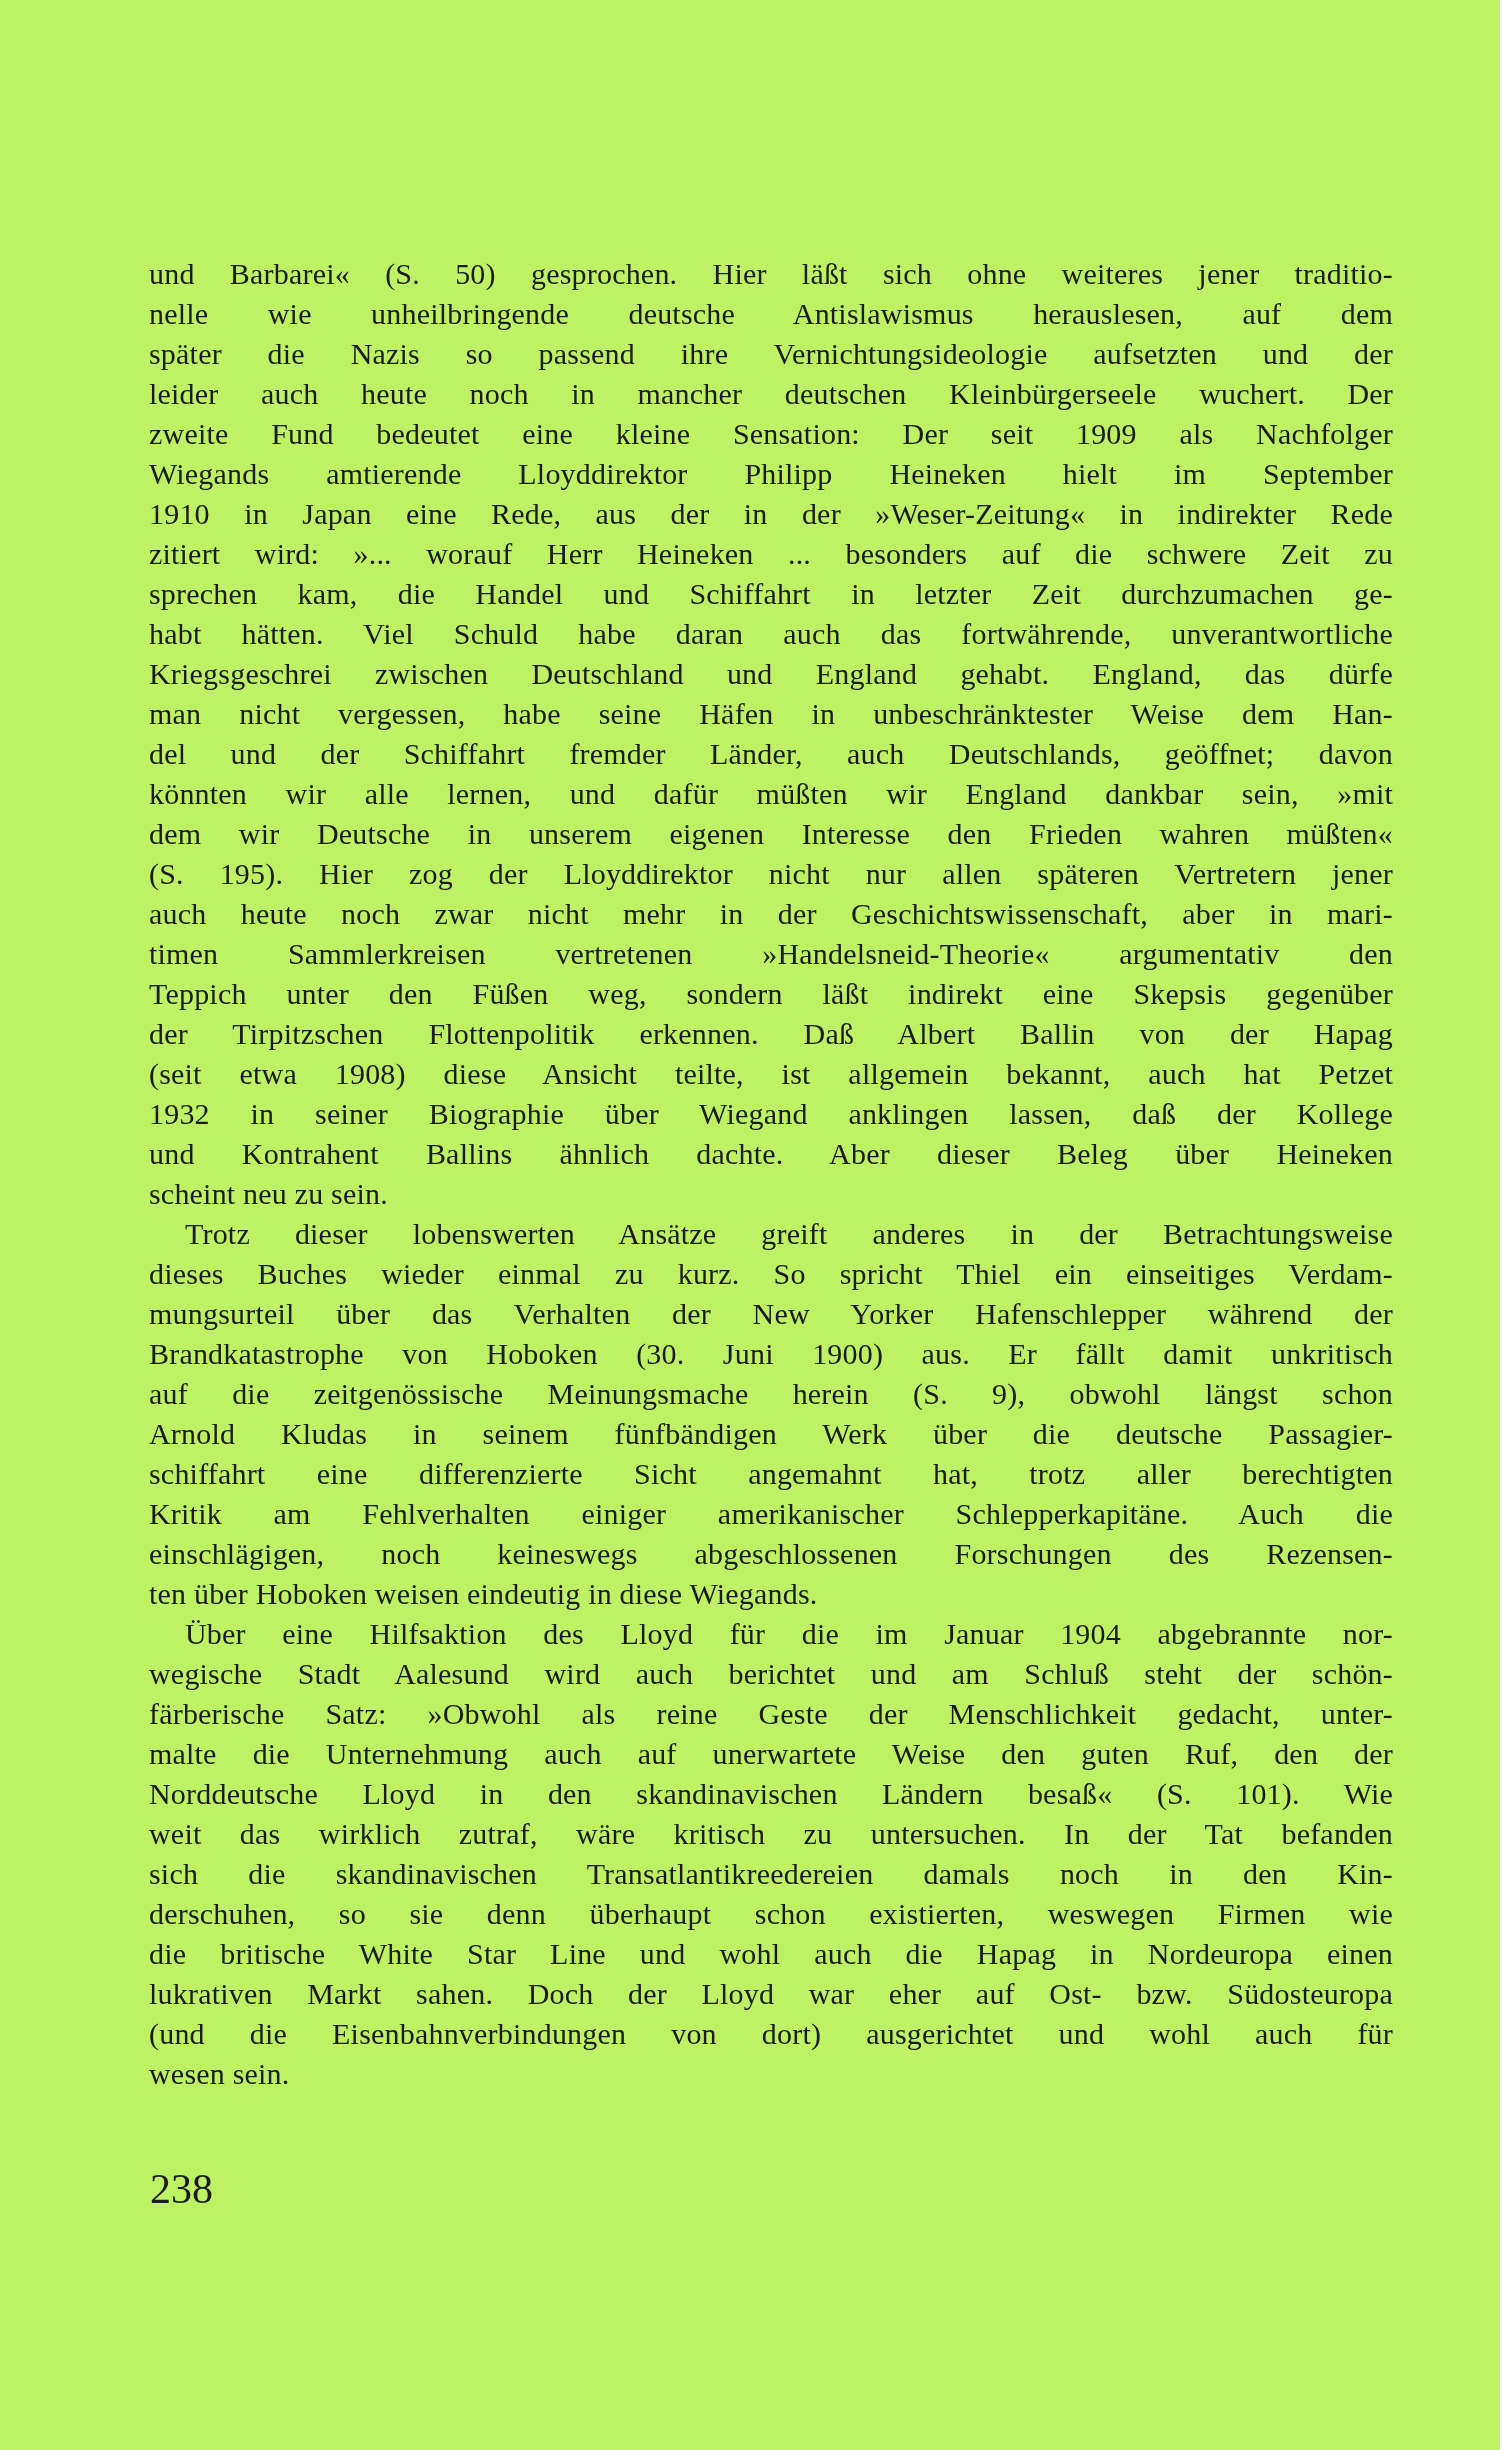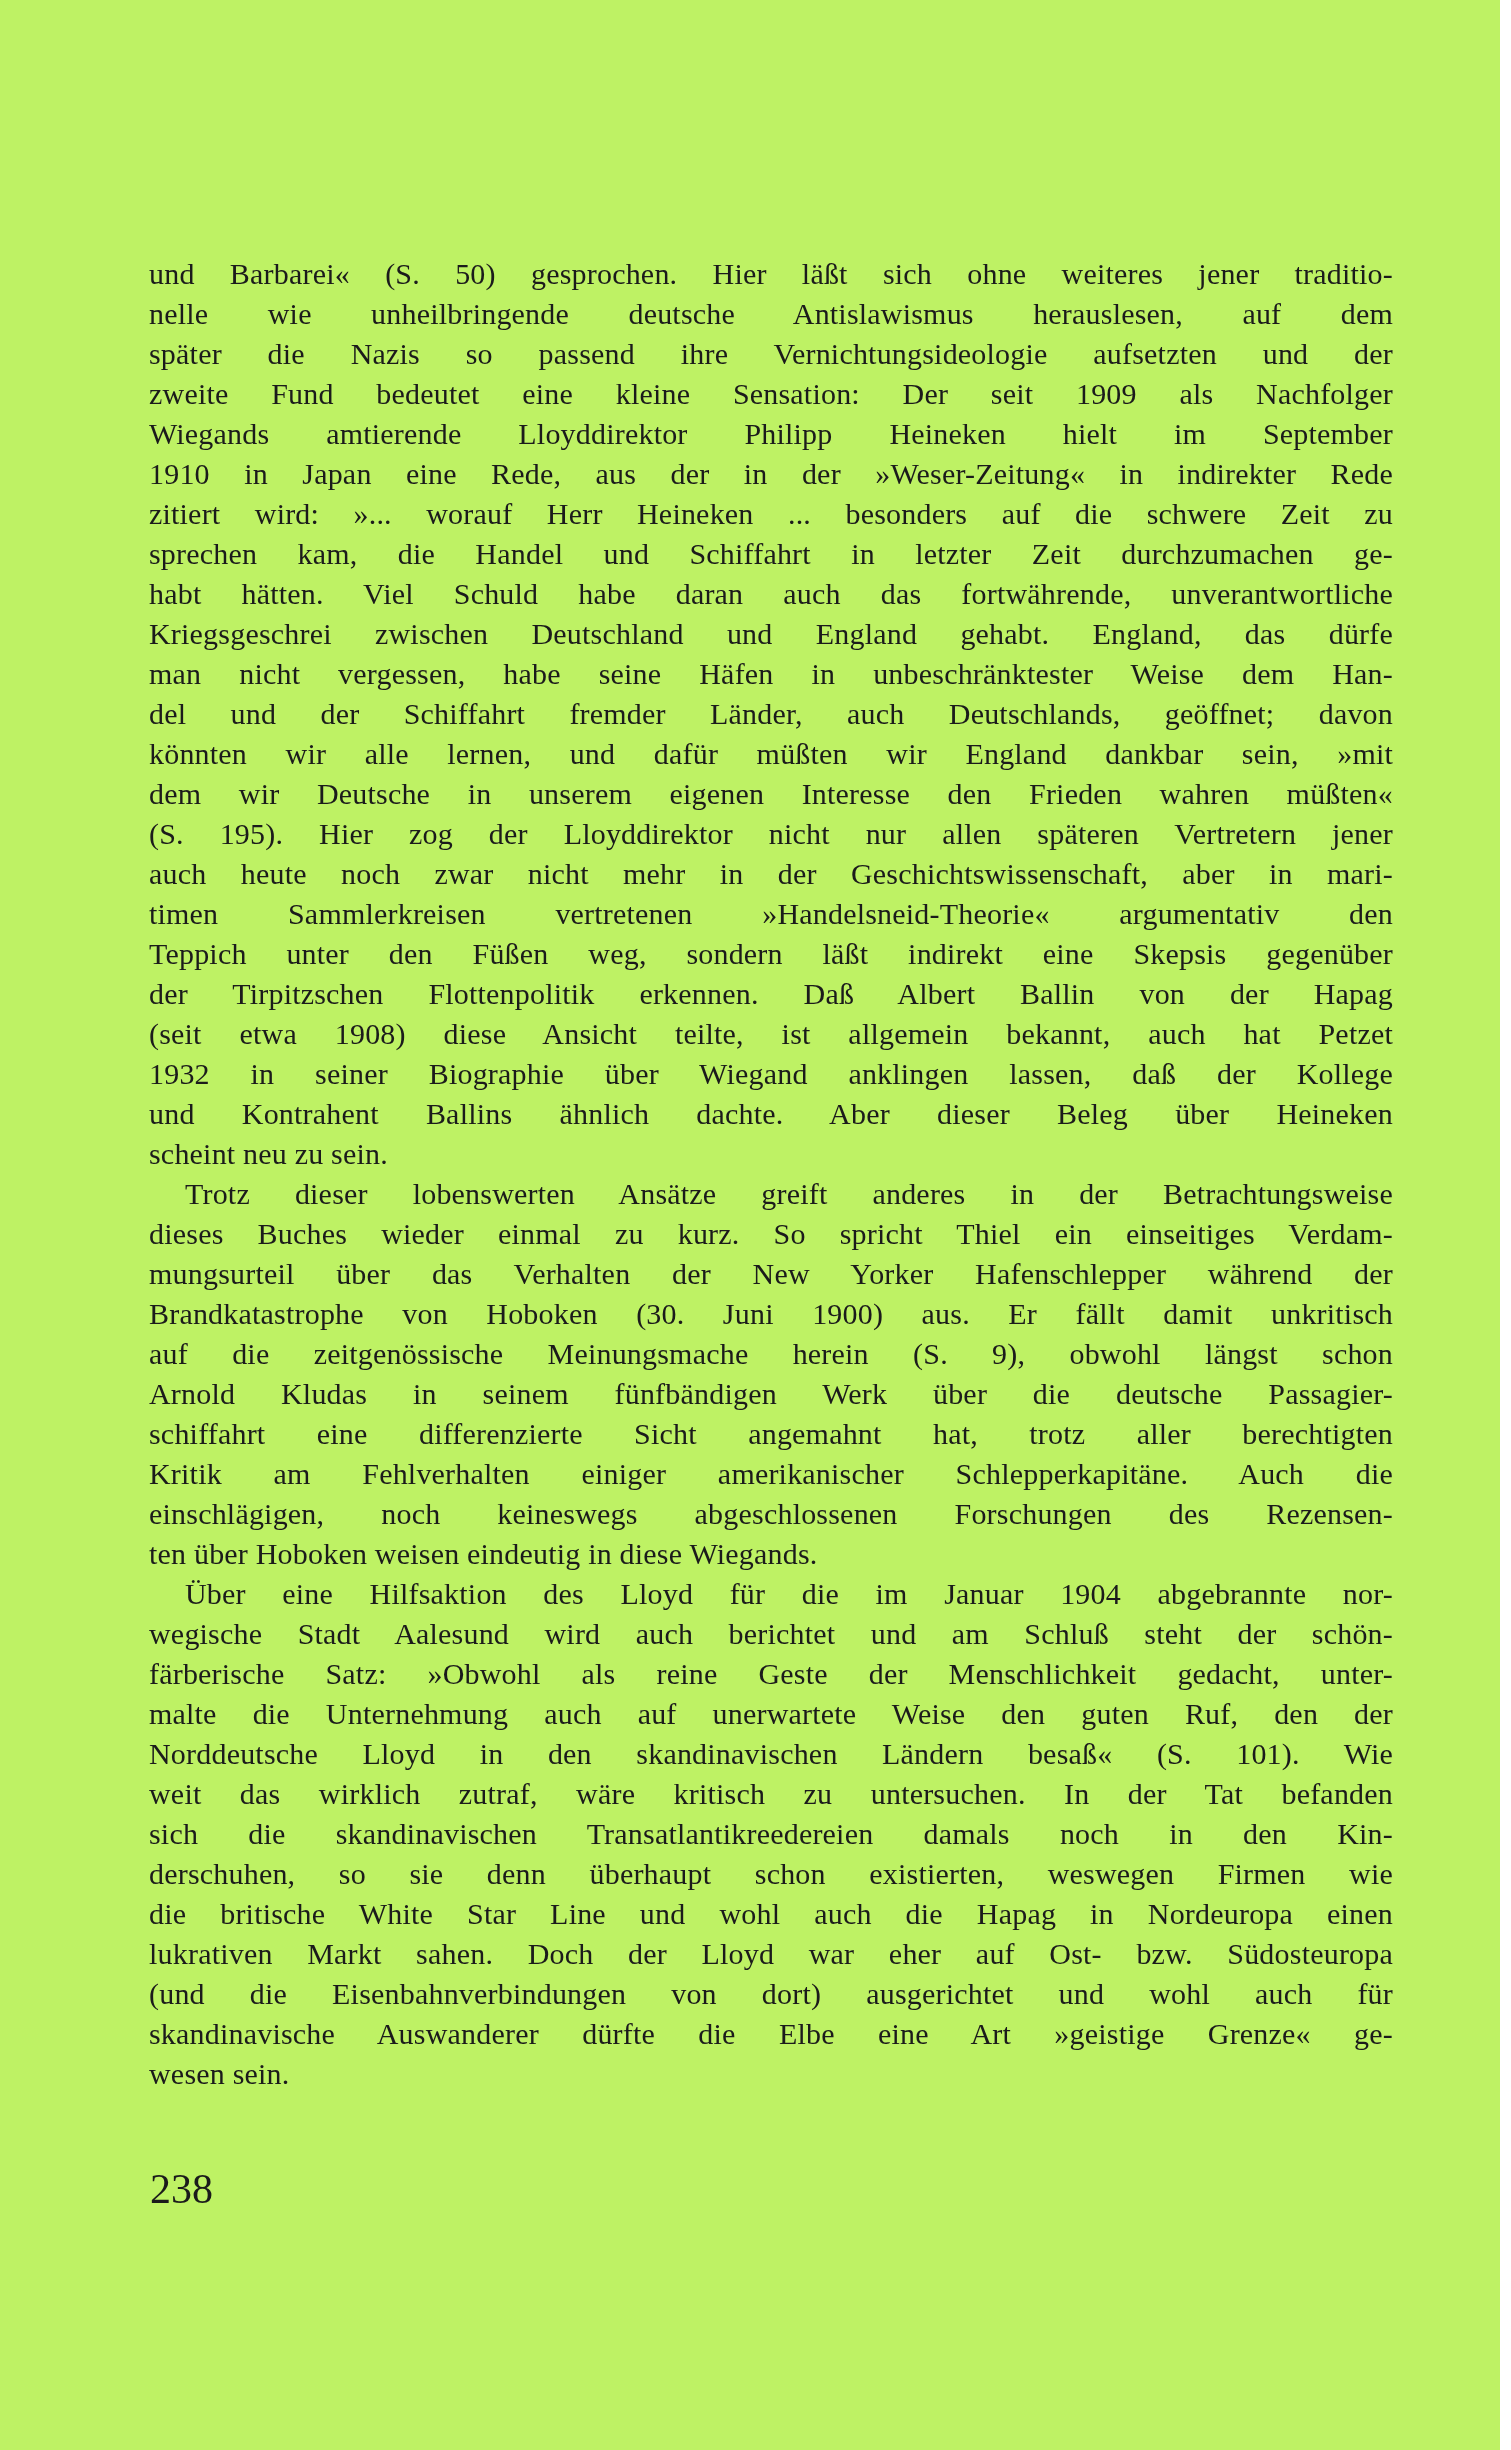--- a/index.html
+++ b/index.html
@@ -37,20 +37,21 @@
   }
 </style>
 </head>
 <body>
 
 <div class="page">
   <div class="text-block">
       <div class="line">und Barbarei« (S. 50) gesprochen. Hier läßt sich ohne weiteres jener traditio-</div>
       <div class="line">nelle wie unheilbringende deutsche Antislawismus herauslesen, auf dem</div>
       <div class="line">später die Nazis so passend ihre Vernichtungsideologie aufsetzten und der</div>
+      <div class="line">leider auch heute noch in mancher deutschen Kleinbürgerseele wuchert. Der</div>
       <div class="line">zweite Fund bedeutet eine kleine Sensation: Der seit 1909 als Nachfolger</div>
       <div class="line">Wiegands amtierende Lloyddirektor Philipp Heineken hielt im September</div>
       <div class="line">1910 in Japan eine Rede, aus der in der »Weser-Zeitung« in indirekter Rede</div>
       <div class="line">zitiert wird: »... worauf Herr Heineken ... besonders auf die schwere Zeit zu</div>
       <div class="line">sprechen kam, die Handel und Schiffahrt in letzter Zeit durchzumachen ge-</div>
       <div class="line">habt hätten. Viel Schuld habe daran auch das fortwährende, unverantwortliche</div>
       <div class="line">Kriegsgeschrei zwischen Deutschland und England gehabt. England, das dürfe</div>
       <div class="line">man nicht vergessen, habe seine Häfen in unbeschränktester Weise dem Han-</div>
       <div class="line">del und der Schiffahrt fremder Länder, auch Deutschlands, geöffnet; davon</div>
       <div class="line">könnten wir alle lernen, und dafür müßten wir England dankbar sein, »mit</div>
@@ -78,18 +79,17 @@
       <div class="line">wegische Stadt Aalesund wird auch berichtet und am Schluß steht der schön-</div>
       <div class="line">färberische Satz: »Obwohl als reine Geste der Menschlichkeit gedacht, unter-</div>
       <div class="line">malte die Unternehmung auch auf unerwartete Weise den guten Ruf, den der</div>
       <div class="line">Norddeutsche Lloyd in den skandinavischen Ländern besaß« (S. 101). Wie</div>
       <div class="line">weit das wirklich zutraf, wäre kritisch zu untersuchen. In der Tat befanden</div>
       <div class="line">sich die skandinavischen Transatlantikreedereien damals noch in den Kin-</div>
       <div class="line">derschuhen, so sie denn überhaupt schon existierten, weswegen Firmen wie</div>
       <div class="line">die britische White Star Line und wohl auch die Hapag in Nordeuropa einen</div>
       <div class="line">lukrativen Markt sahen. Doch der Lloyd war eher auf Ost- bzw. Südosteuropa</div>
       <div class="line">(und die Eisenbahnverbindungen von dort) ausgerichtet und wohl auch für</div>
-      <div class="line">skandinavische Auswanderer dürfte die Elbe eine Art »geistige Grenze« ge-</div>
       <div class="line last">wesen sein.</div>
     </div>
   <div class="page-number">238</div>
 </div>
 
 
 </body></html>

